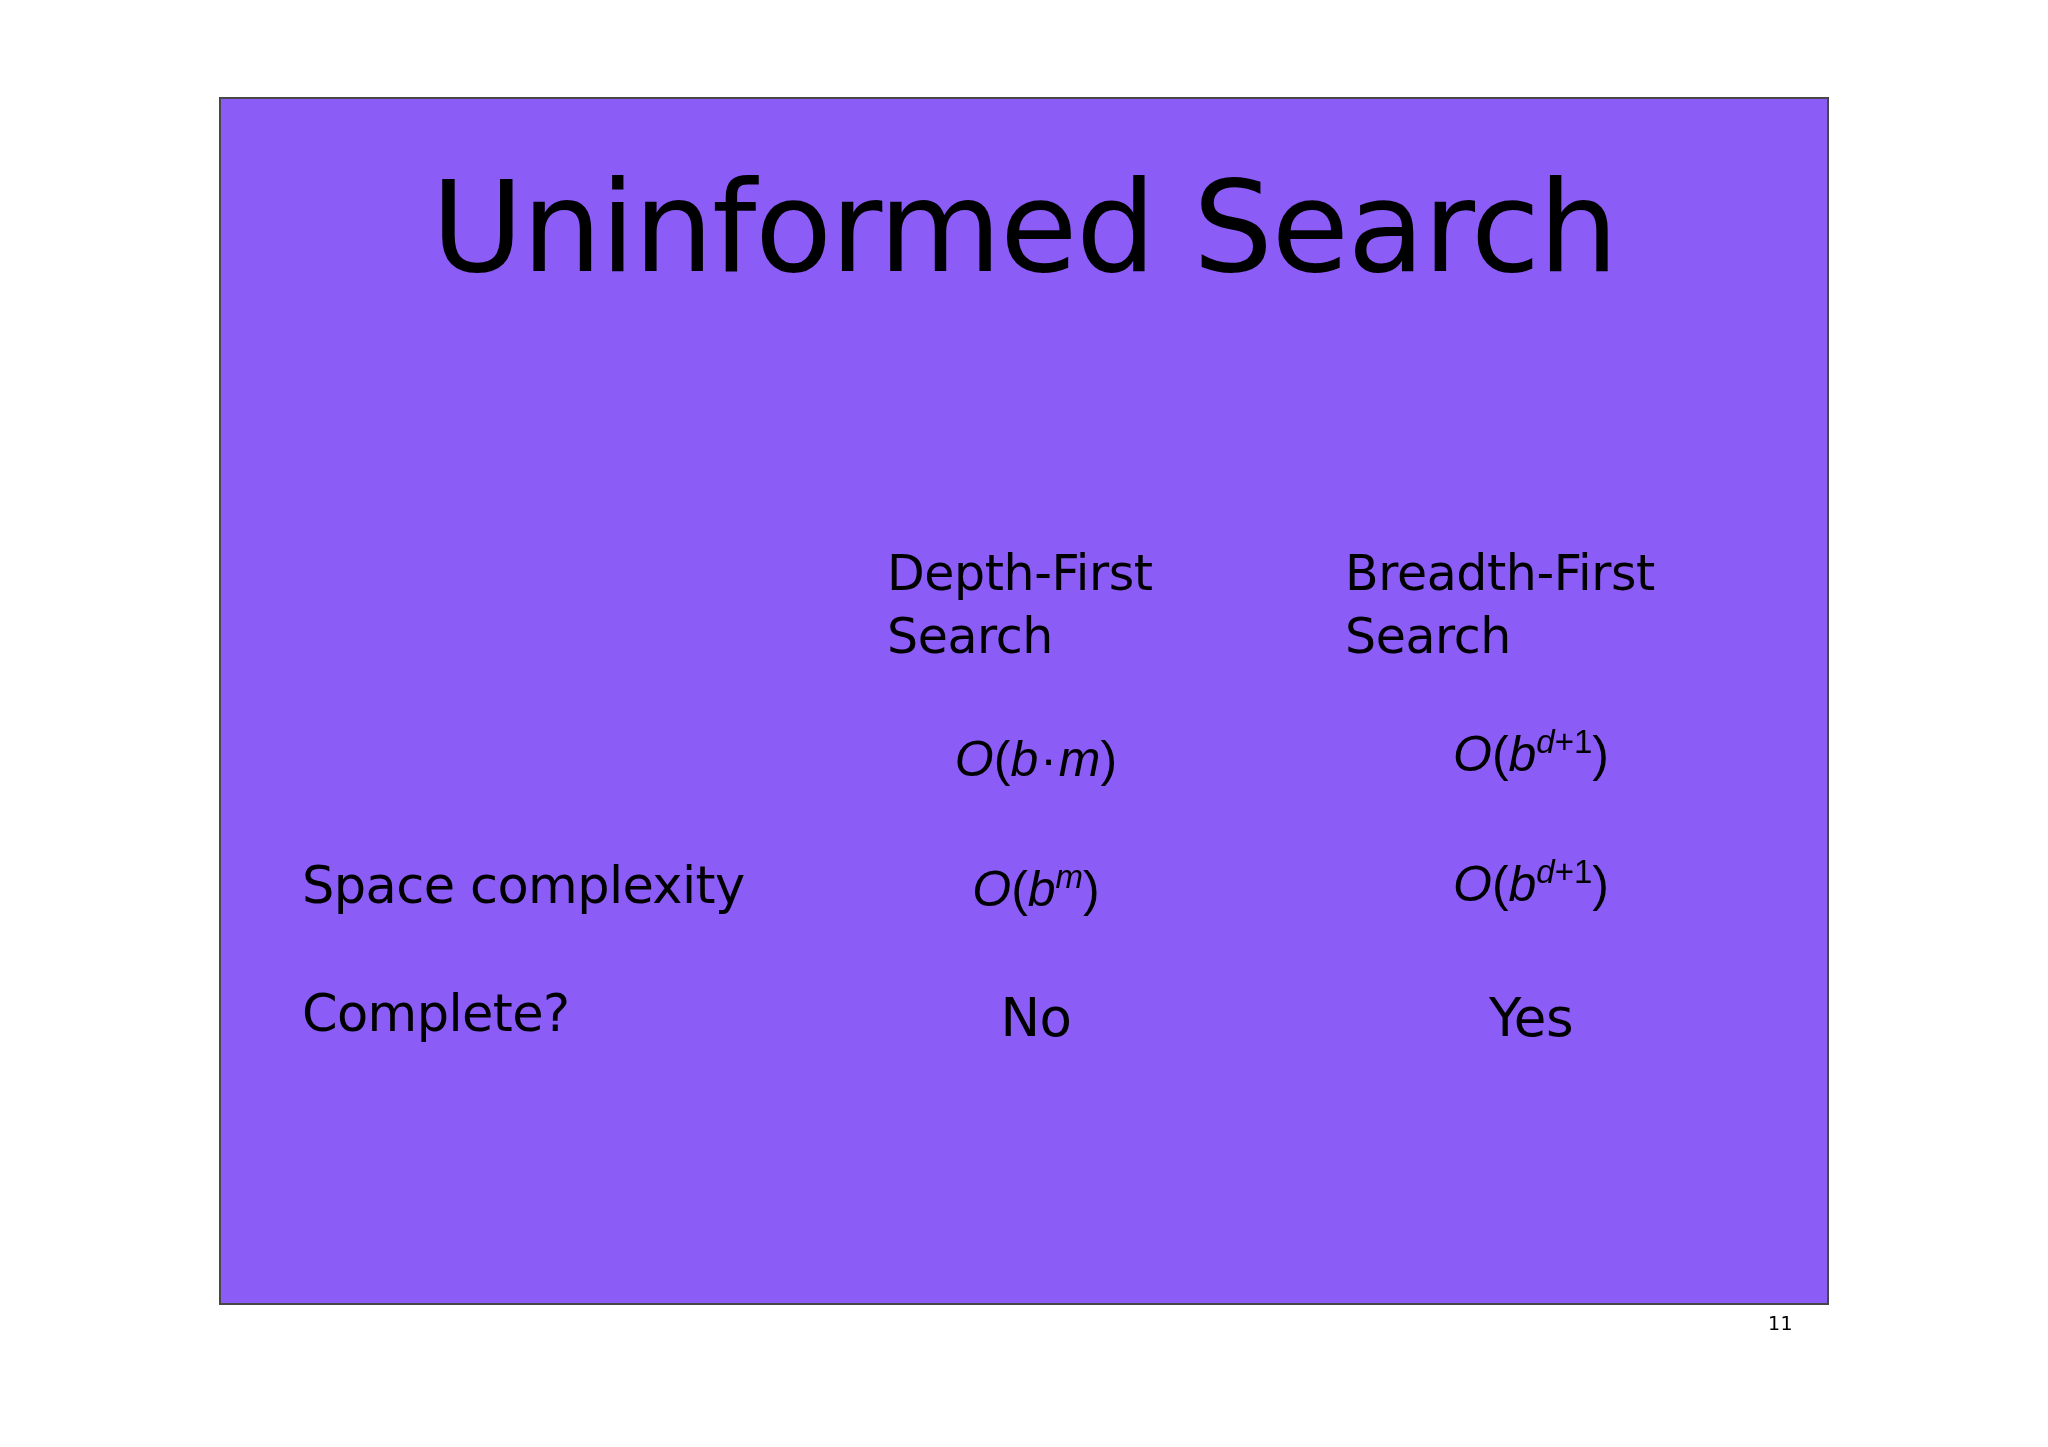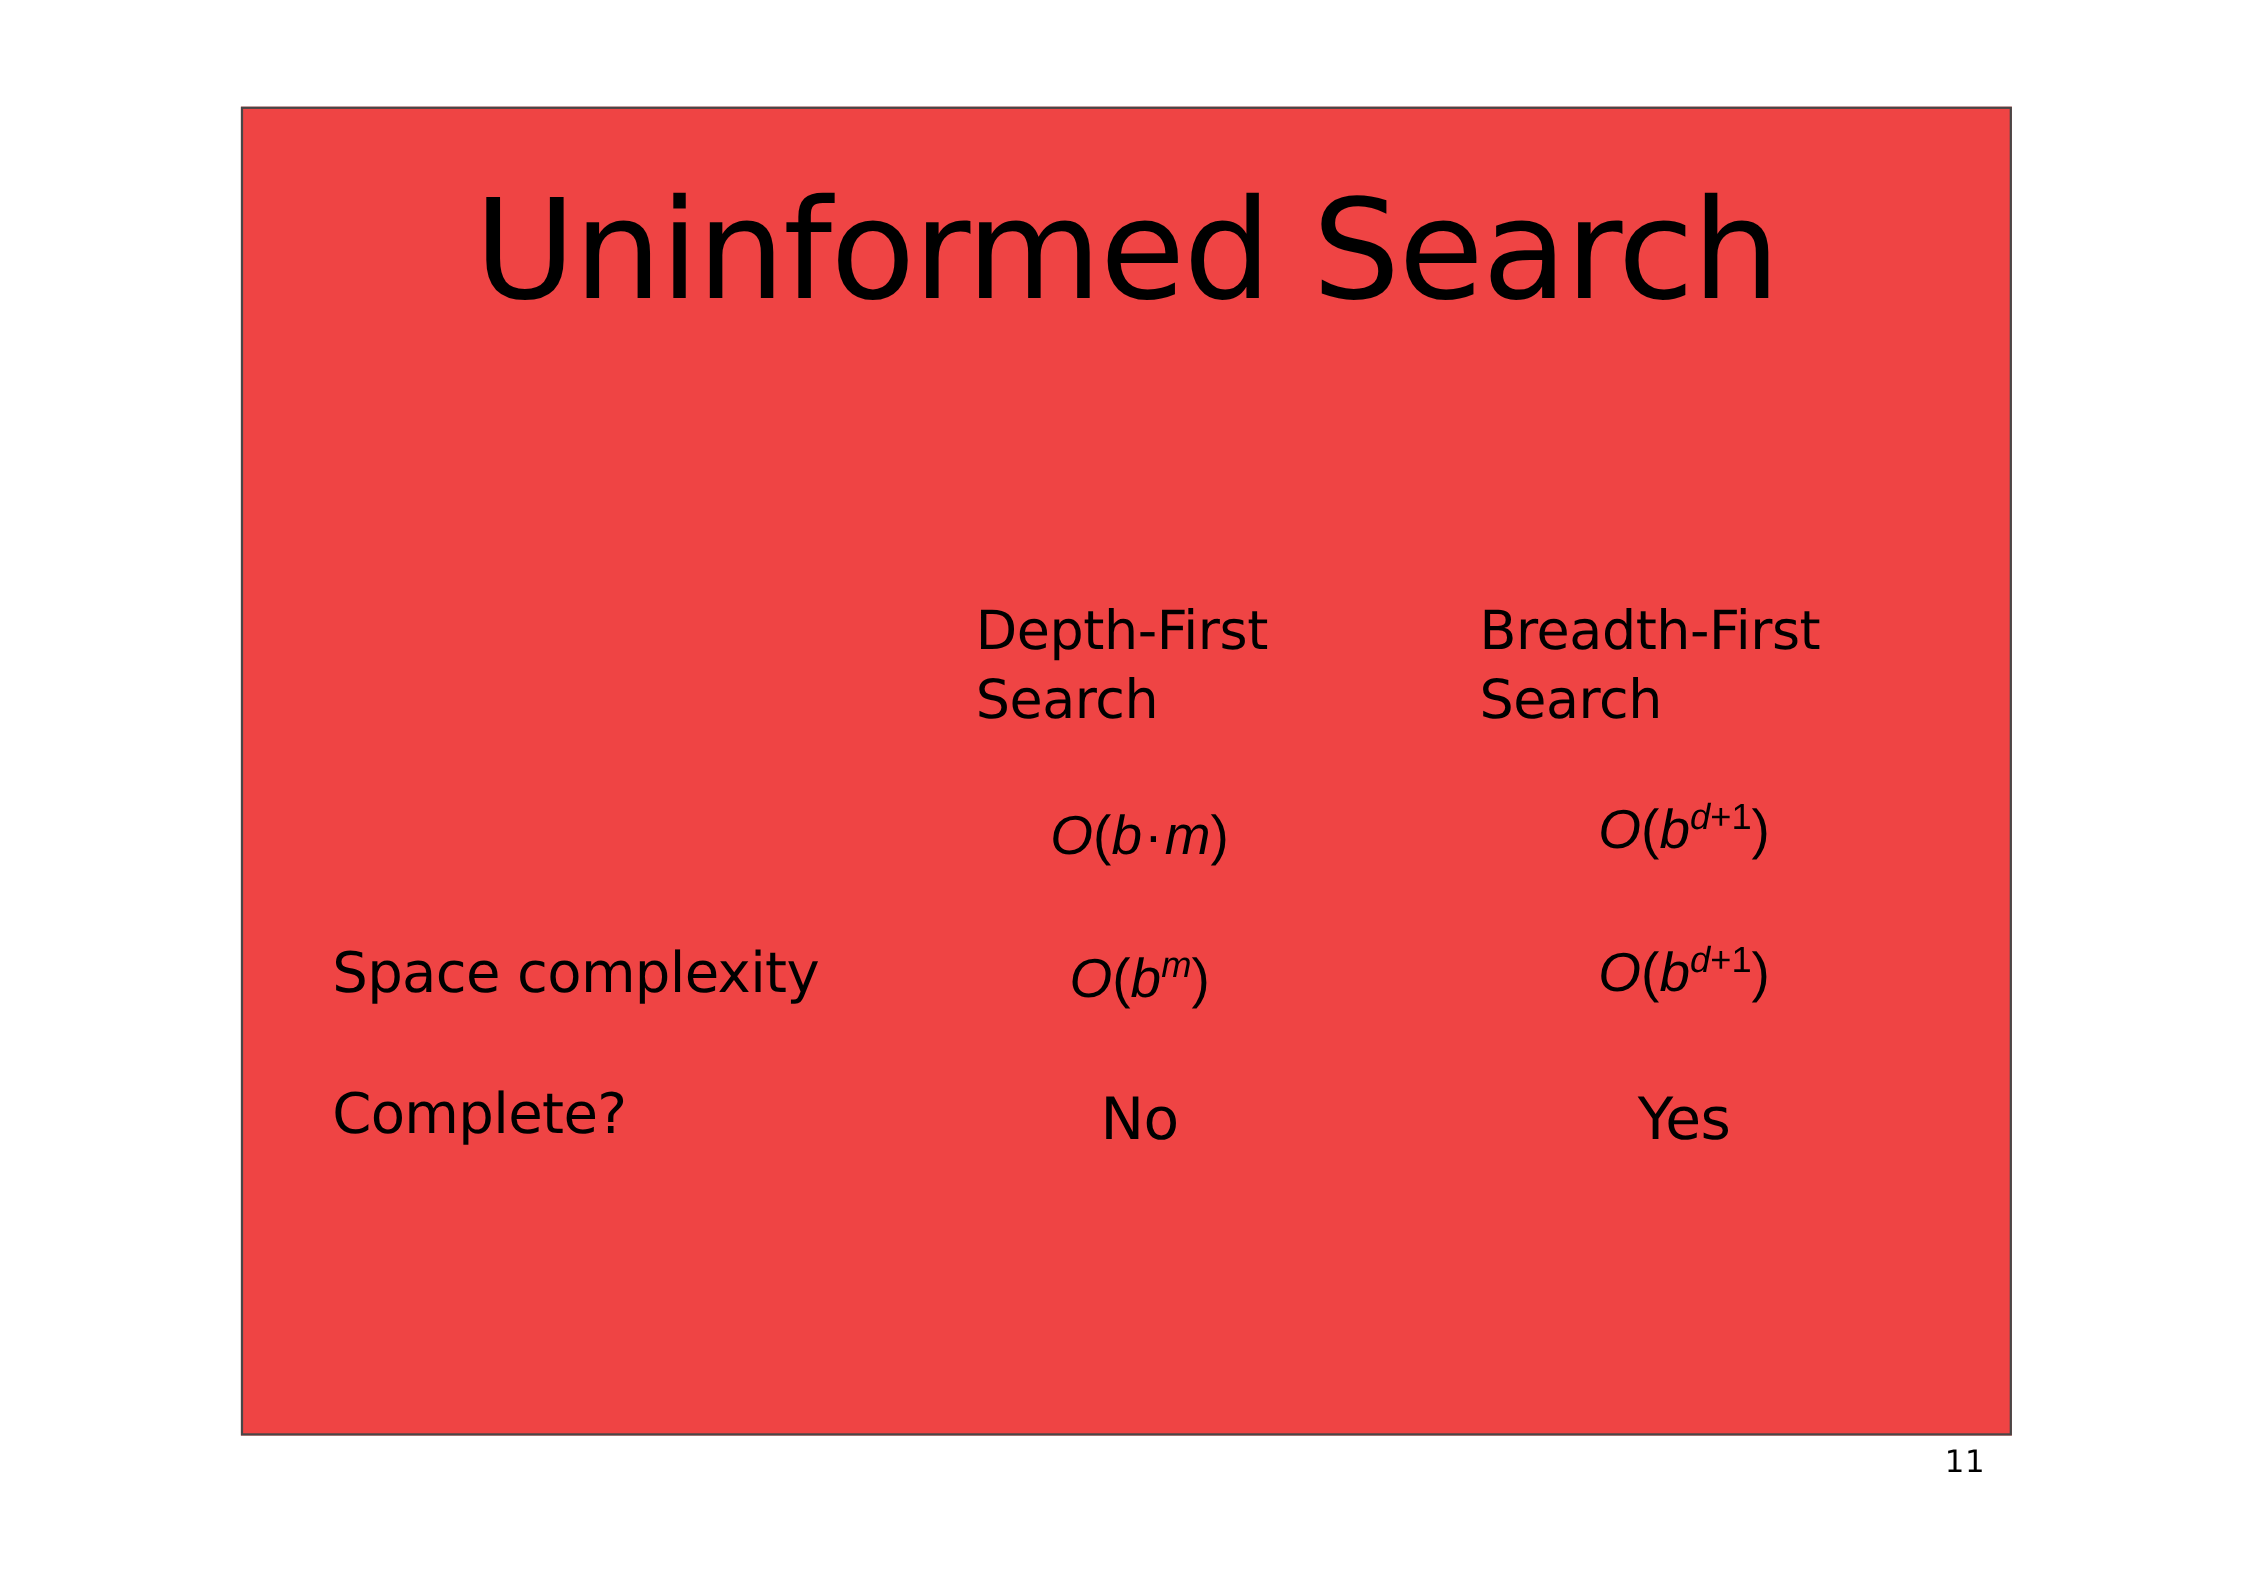--- a/index.html
+++ b/index.html
@@ -16,21 +16,21 @@
   }
 
   
   #slide-frame {
     position: absolute;
     left: 219px;
     top: 97px;
     width: 1610px;
     height: 1208px;
     border: 2px solid #474747;
-    background: #ef4444;
+    background: #8b5cf6;
     box-sizing: border-box;
   }
 
   
   #slide-title {
     position: absolute;
     left: 0;
     top: 62px;
     width: 100%;
     text-align: center;
@@ -119,21 +119,21 @@
     font-style: normal;
     padding: 0 2px;
   }
 
   
   #page-number {
     position: absolute;
     left: 1768px;
     top: 1312px;
     font-family: "DejaVu Sans", sans-serif;
-    font-size: 28px;
+    font-size: 19px;
     color: #000000;
     letter-spacing: 0.5px;
   }
 </style>
 </head>
 <body>
 
 <div id="slide-frame">
 
   <div id="slide-title">Uninformed Search</div>

